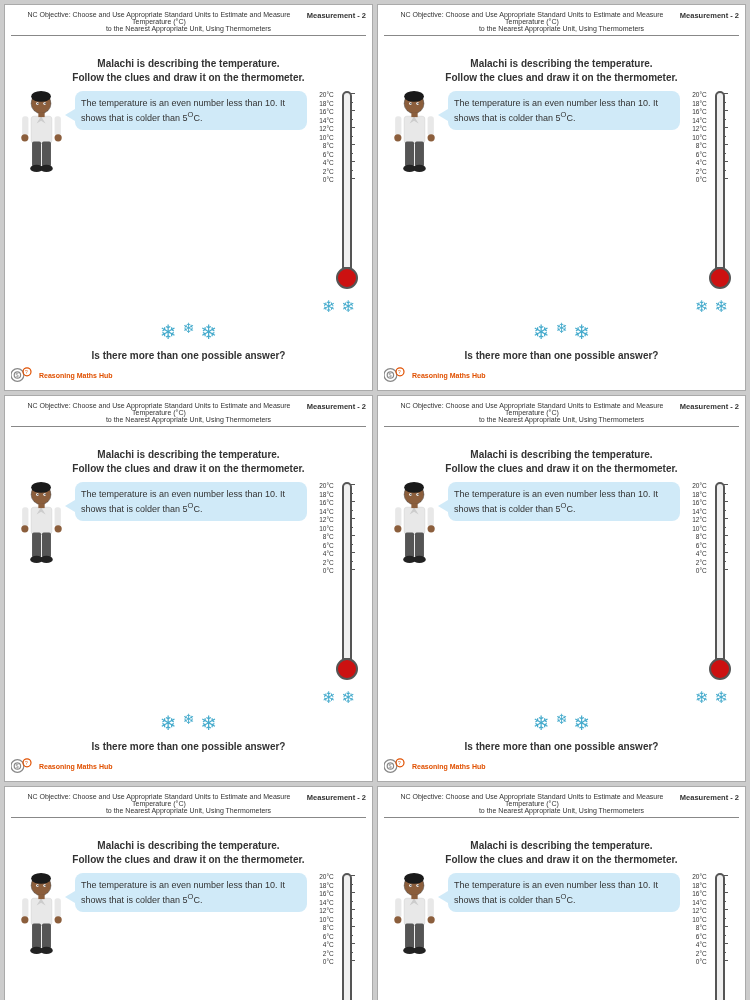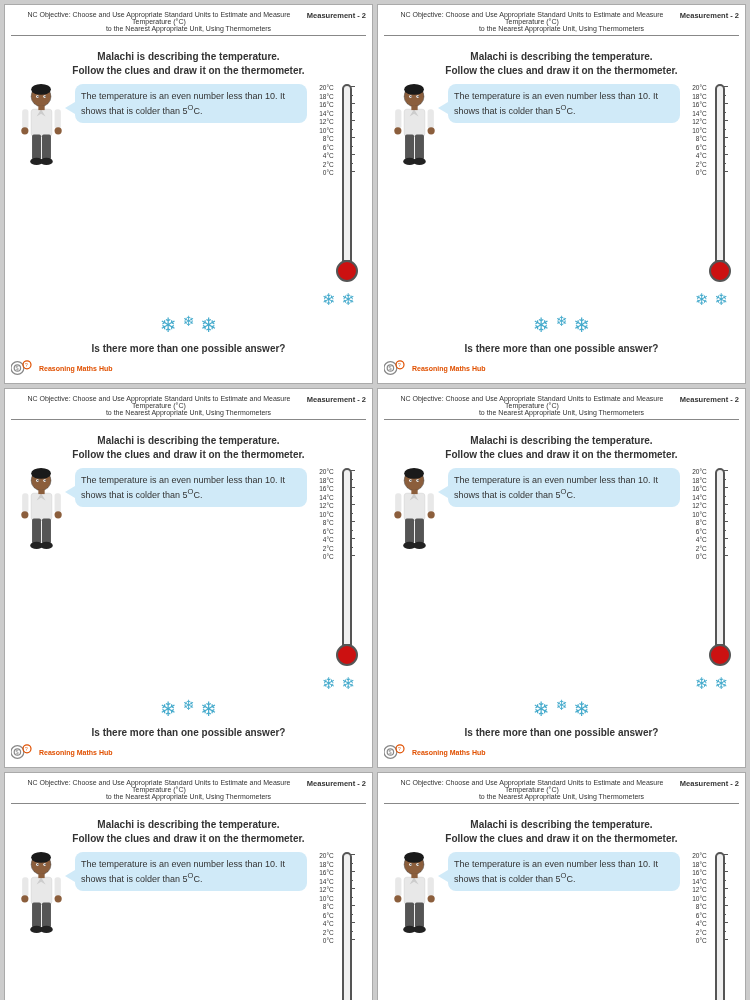--- a/index.html
+++ b/index.html
@@ -26,21 +26,21 @@
       padding: 6px;
       position: relative;
     }
 
     .card-header {
       text-align: center;
       font-size: 7px;
       color: #333;
       border-bottom: 1px solid #888;
       padding-bottom: 3px;
-      margin-bottom: 14px;
+      margin-bottom: 21px;
     }
     .card-header .measurement-label {
       font-size: 7.5px;
       font-weight: bold;
       float: right;
       color: #333;
     }
 
     .card-title {
       text-align: center;

